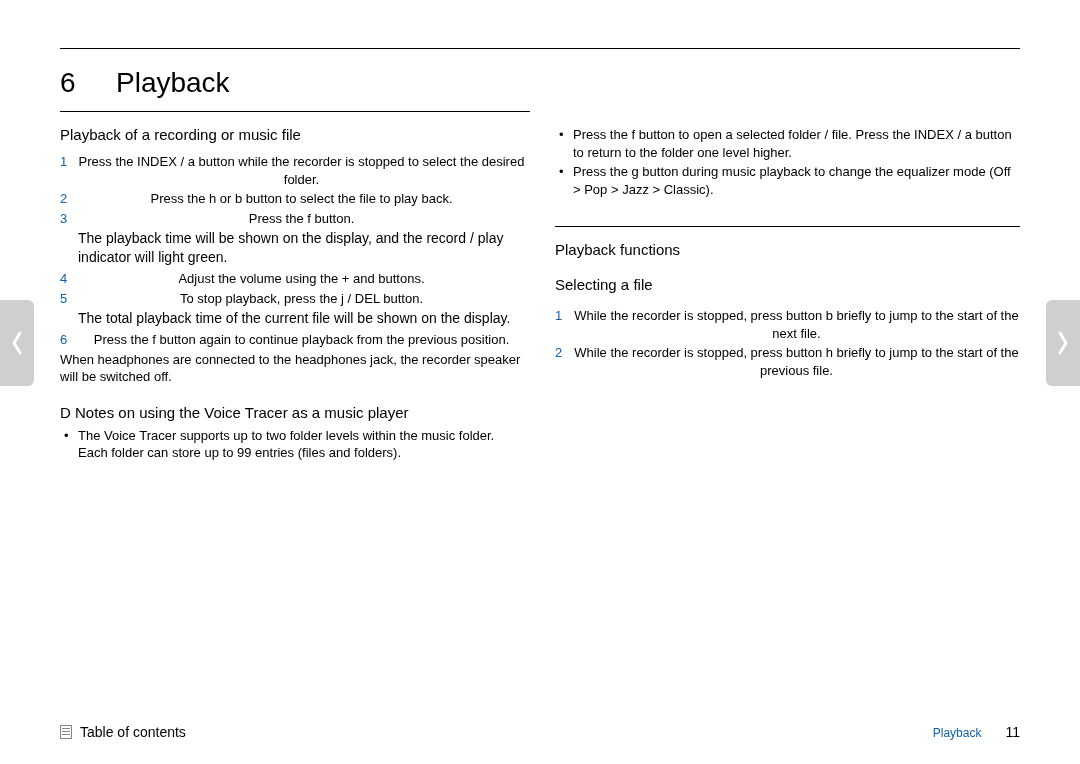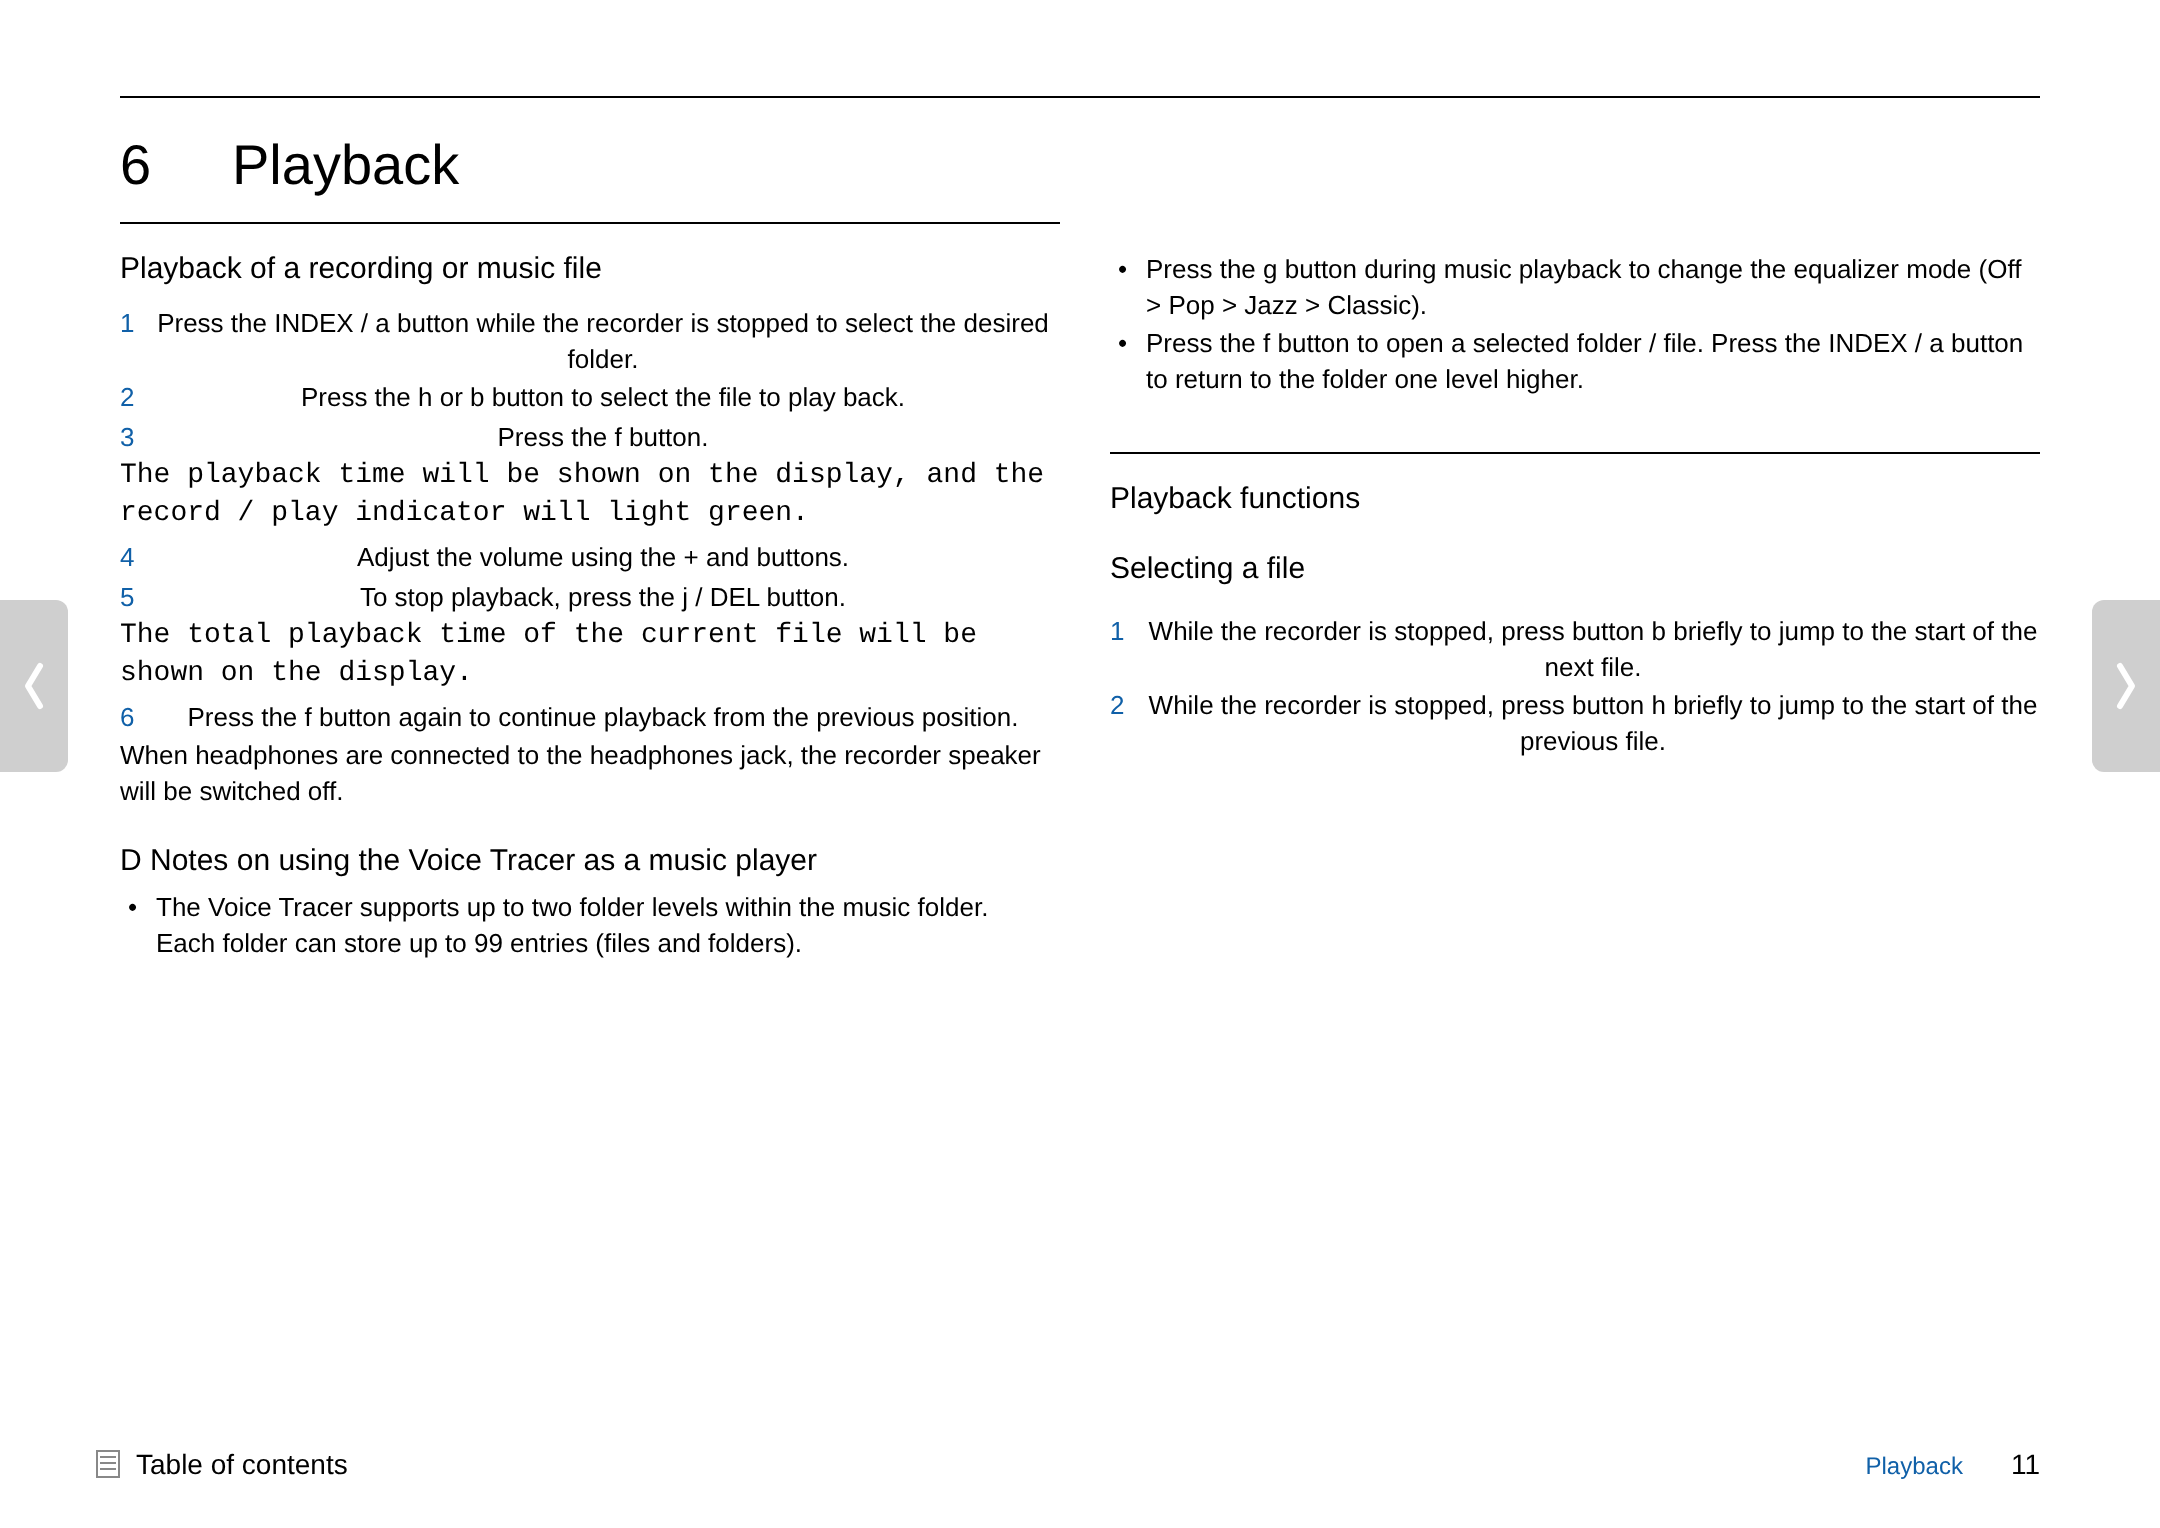--- a/index.html
+++ b/index.html
@@ -79,25 +79,25 @@
     text-align: center;
   }
   ol.steps > li::before {
     counter-increment: step;
     content: counter(step);
     position: absolute;
     left: 0;
     color: #1060a8;
   }
   .result {
+    margin-left: 18px;
     font-size: 14px;
     line-height: 1.35;
     margin-top: 1px;
     margin-bottom: 3px;
-    font-family: Liberation Mono, monospace;
   }
   .para {
     line-height: 1.35;
     margin: 0 0 4px 0;
   }
   ul.bullets {
     list-style: none;
     padding: 0;
     margin: 0;
   }
@@ -113,21 +113,21 @@
     left: 4px;
   }
   .col-rule {
     border-top: 1px solid #000;
     margin-top: 28px;
     margin-bottom: 14px;
   }
   .footer {
     position: absolute;
     bottom: 24px;
-    left: 48px;
+    left: 60px;
     right: 60px;
     display: flex;
     justify-content: space-between;
     align-items: center;
     font-size: 14px;
   }
   .footer-left {
     display: flex;
     align-items: center;
     gap: 8px;
@@ -216,22 +216,22 @@
       <p class="para">When headphones are connected to the headphones jack, the recorder speaker will be switched off.</p>
 
       <div class="notes-title D">D   Notes on using the Voice Tracer as a music player</div>
       <ul class="bullets">
         <li>The Voice Tracer supports up to two folder levels within the music folder. Each folder can store up to 99 entries (files and folders).</li>
       </ul>
     </div>
 
     <div class="col">
       <ul class="bullets">
+        <li>Press the f   button to open a selected folder / file. Press the INDEX / a button to return to the folder one level higher.</li>
         <li>Press the g   button during music playback to change the equalizer mode (Off &gt; Pop &gt; Jazz &gt; Classic).</li>
-        <li>Press the f   button to open a selected folder / file. Press the INDEX / a button to return to the folder one level higher.</li>
       </ul>
 
       <div class="col-rule"></div>
 
       <div class="section-title">Playback functions</div>
 
       <div class="subsection-title">Selecting a file</div>
 
       <ol class="steps">
         <li>While the recorder is stopped, press button b   briefly to jump to the start of the next file.</li>

